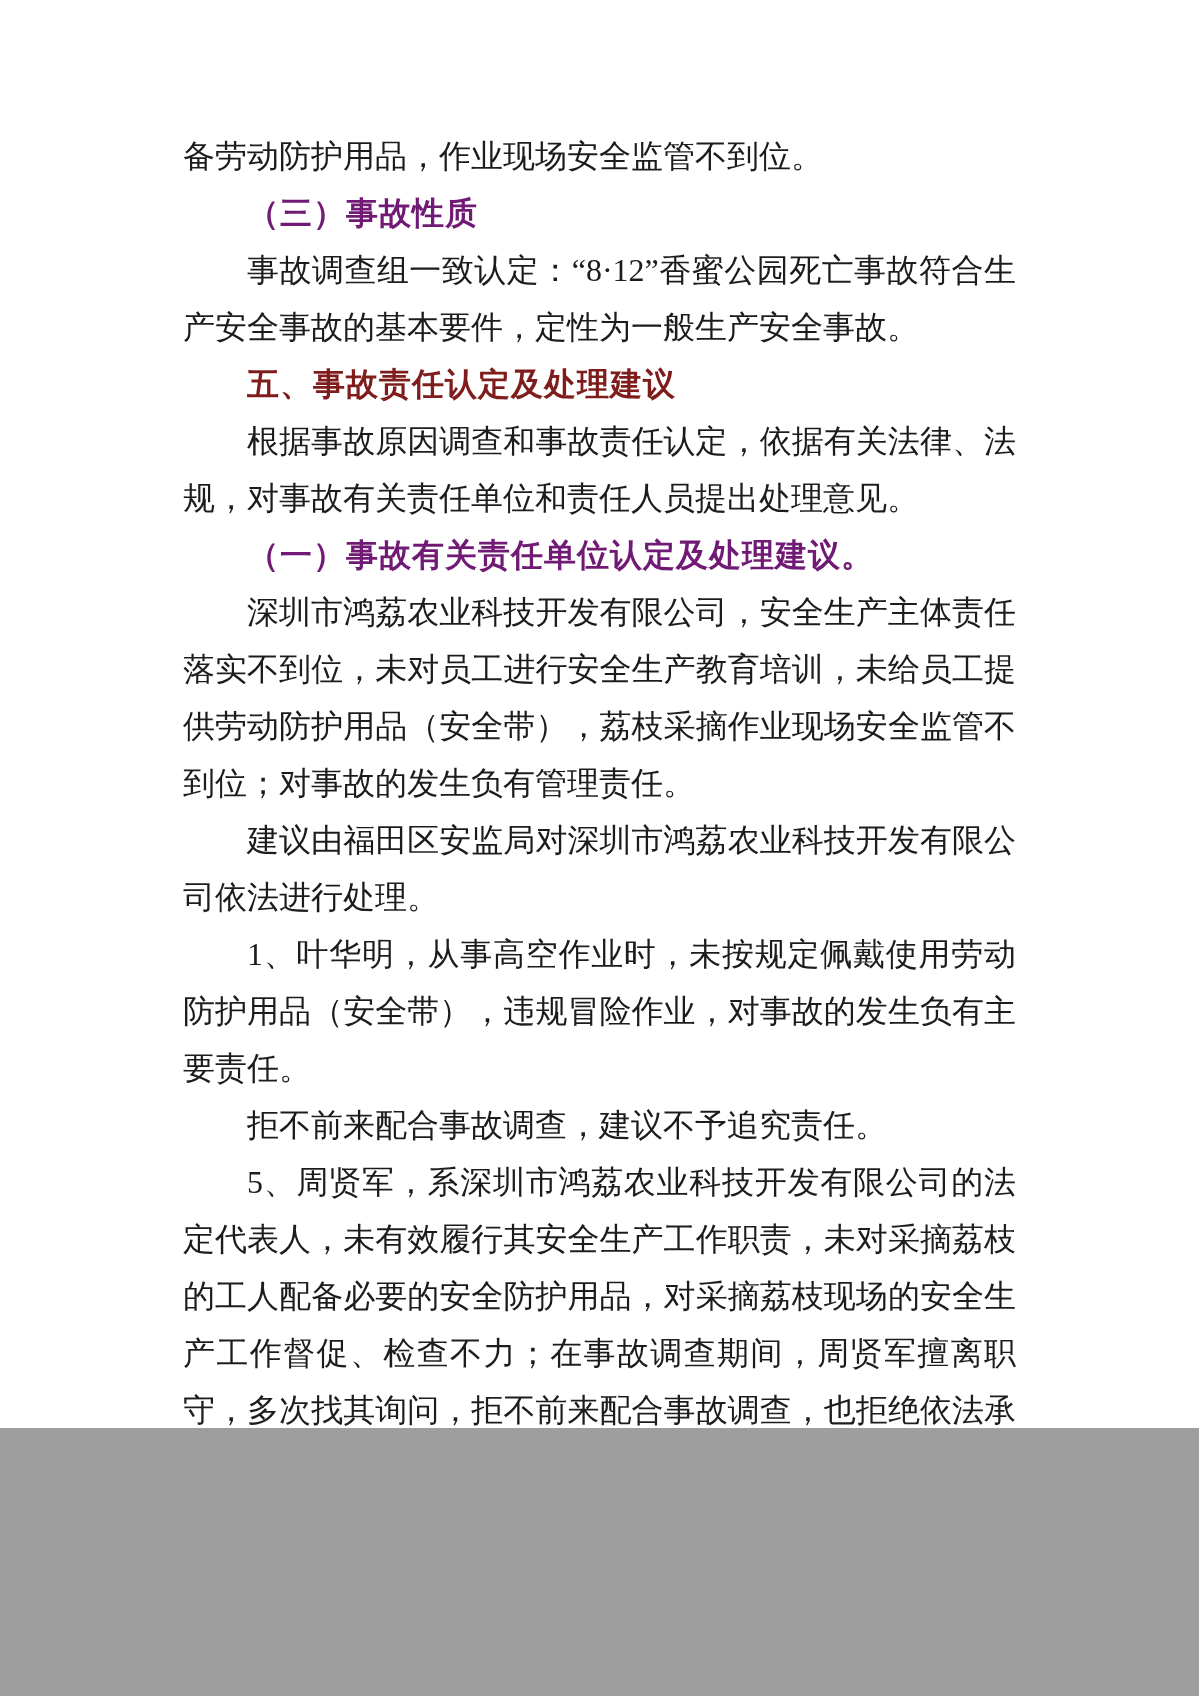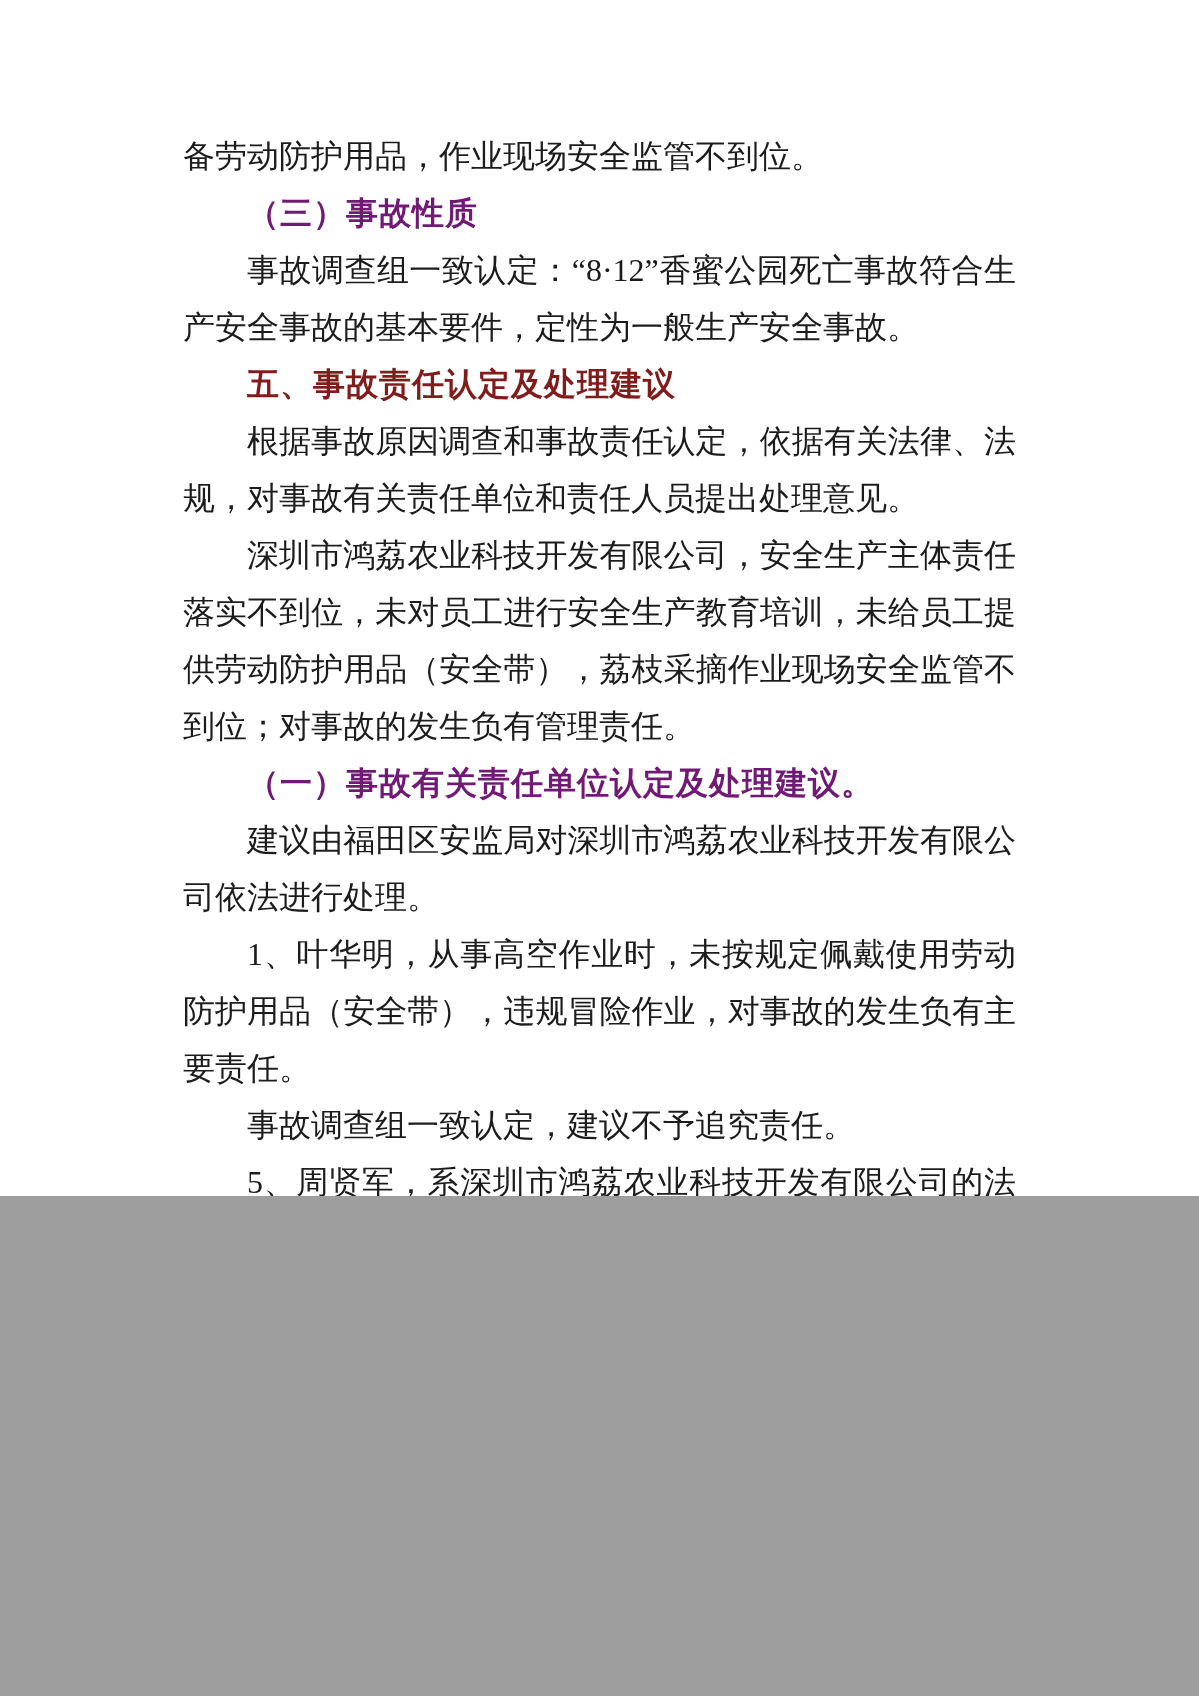--- a/index.html
+++ b/index.html
@@ -3,21 +3,21 @@
 <meta charset="utf-8">
 <style>
   html, body {
     margin: 0;
     padding: 0;
     background: #9e9e9e;
   }
   .page {
     position: relative;
     width: 1199px;
-    height: 1196px;
+    height: 1428px;
     margin: 0 auto;
     background: #ffffff;
     overflow: hidden;
     font-family: "Liberation Serif", "DejaVu Serif", serif;
     color: #1c1c1c;
   }
   .content {
     position: absolute;
     left: 183px;
     top: 128px;
@@ -62,21 +62,21 @@
 <body>
 
 <div class="page">
   <div class="content">
 
   <p class="blk blk-p-cont">备劳动防护用品，作业现场安全监管不到位。</p>
       <p class="blk blk-h-minor">（三）事故性质</p>
       <p class="blk blk-p">事故调查组一致认定：“8·12”香蜜公园死亡事故符合生产安全事故的基本要件，定性为一般生产安全事故。</p>
       <p class="blk blk-h-major">五、事故责任认定及处理建议</p>
       <p class="blk blk-p">根据事故原因调查和事故责任认定，依据有关法律、法规，对事故有关责任单位和责任人员提出处理意见。</p>
+      <p class="blk blk-h-minor">（一）事故有关责任单位认定及处理建议。</p>
       <p class="blk blk-p">深圳市鸿荔农业科技开发有限公司，安全生产主体责任落实不到位，未对员工进行安全生产教育培训，未给员工提供劳动防护用品（安全带），荔枝采摘作业现场安全监管不到位；对事故的发生负有管理责任。</p>
-      <p class="blk blk-h-minor">（一）事故有关责任单位认定及处理建议。</p>
       <p class="blk blk-p">建议由福田区安监局对深圳市鸿荔农业科技开发有限公司依法进行处理。</p>
       <p class="blk blk-p">1、叶华明，从事高空作业时，未按规定佩戴使用劳动防护用品（安全带），违规冒险作业，对事故的发生负有主要责任。</p>
-      <p class="blk blk-p">事故调查组一致认定，建议不予追究责任。</p>
+      <p class="blk blk-p">拒不前来配合事故调查，建议不予追究责任。</p>
       <p class="blk blk-p">5、周贤军，系深圳市鸿荔农业科技开发有限公司的法定代表人，未有效履行其安全生产工作职责，未对采摘荔枝的工人配备必要的安全防护用品，对采摘荔枝现场的安全生产工作督促、检查不力；在事故调查期间，周贤军擅离职守，多次找其询问，拒不前来配合事故调查，也拒绝依法承担赔偿责任，对事故的发生负有责任。</p>
     </div>
   <div class="footer">6</div>
 </div>
 
 </body></html>

